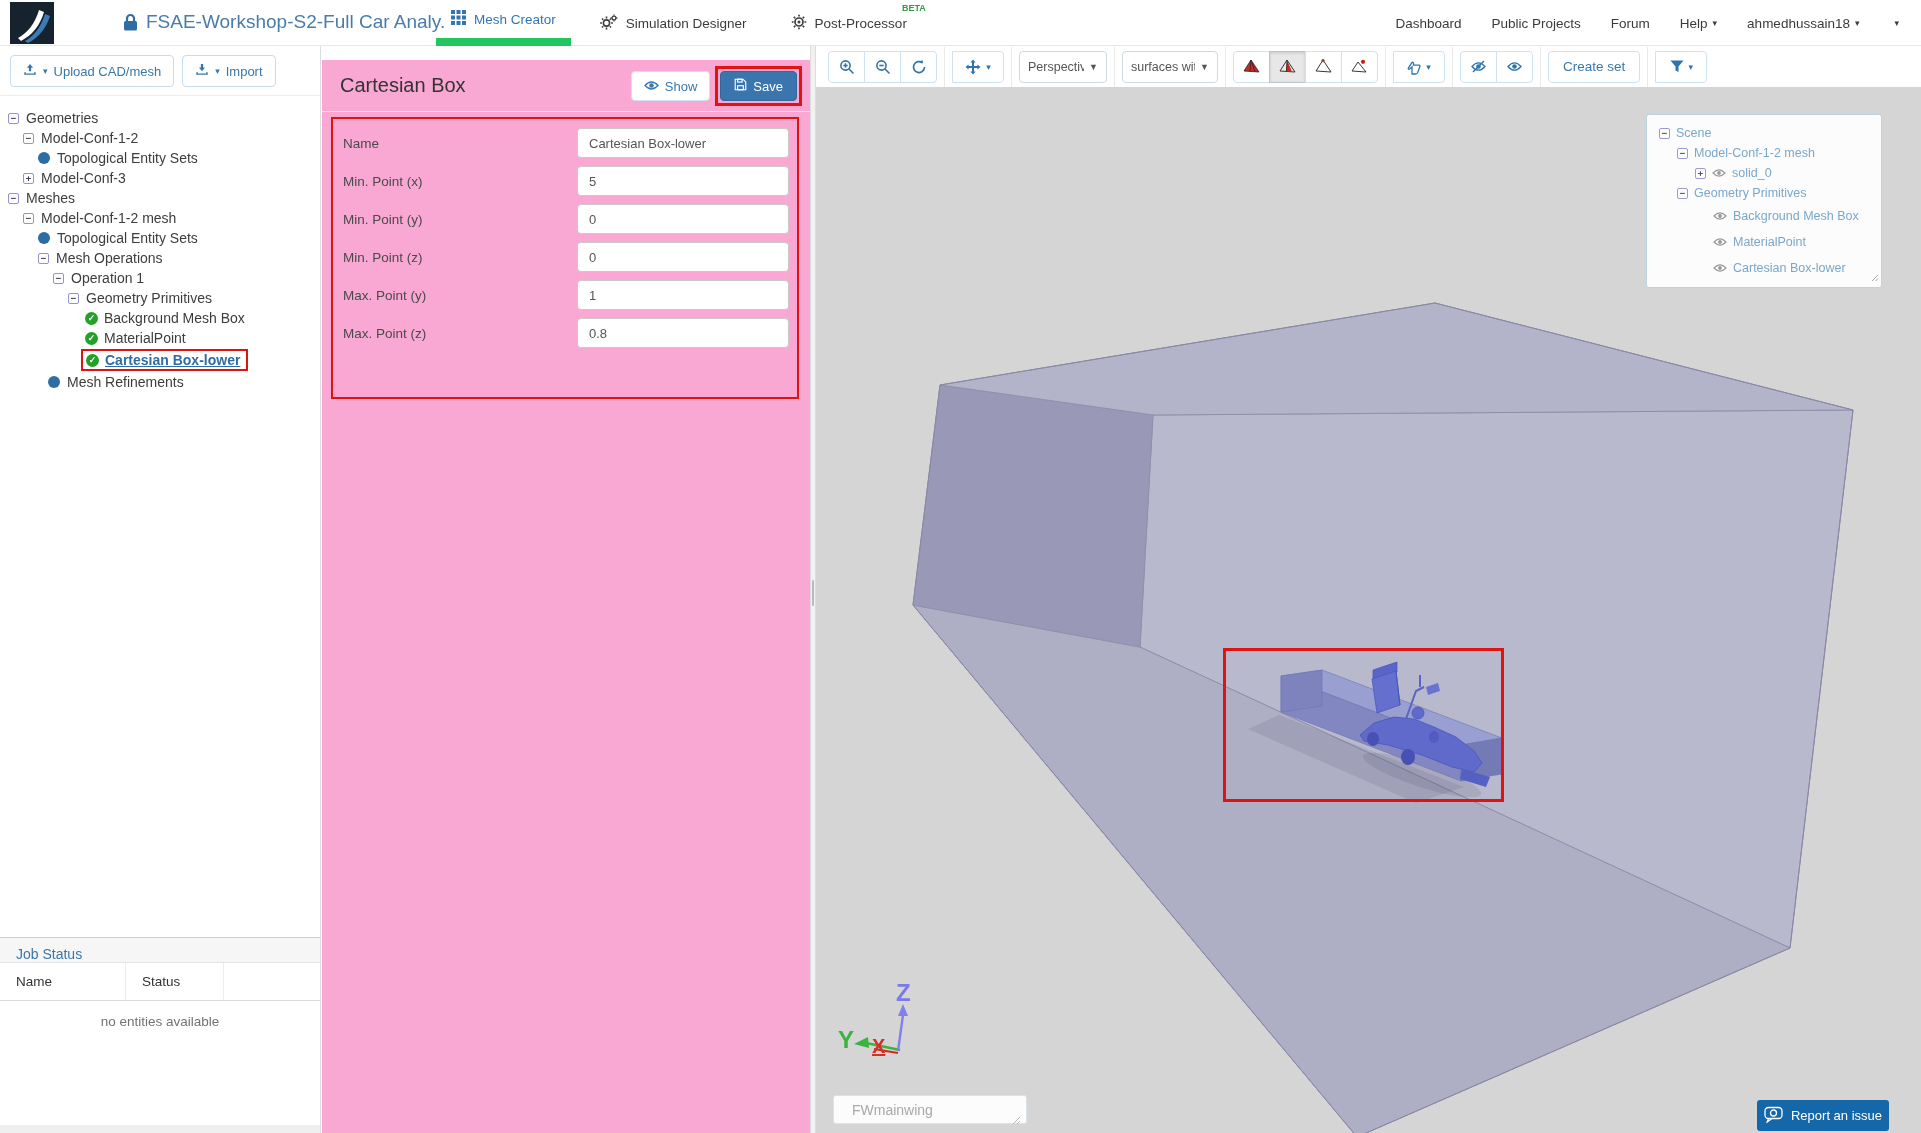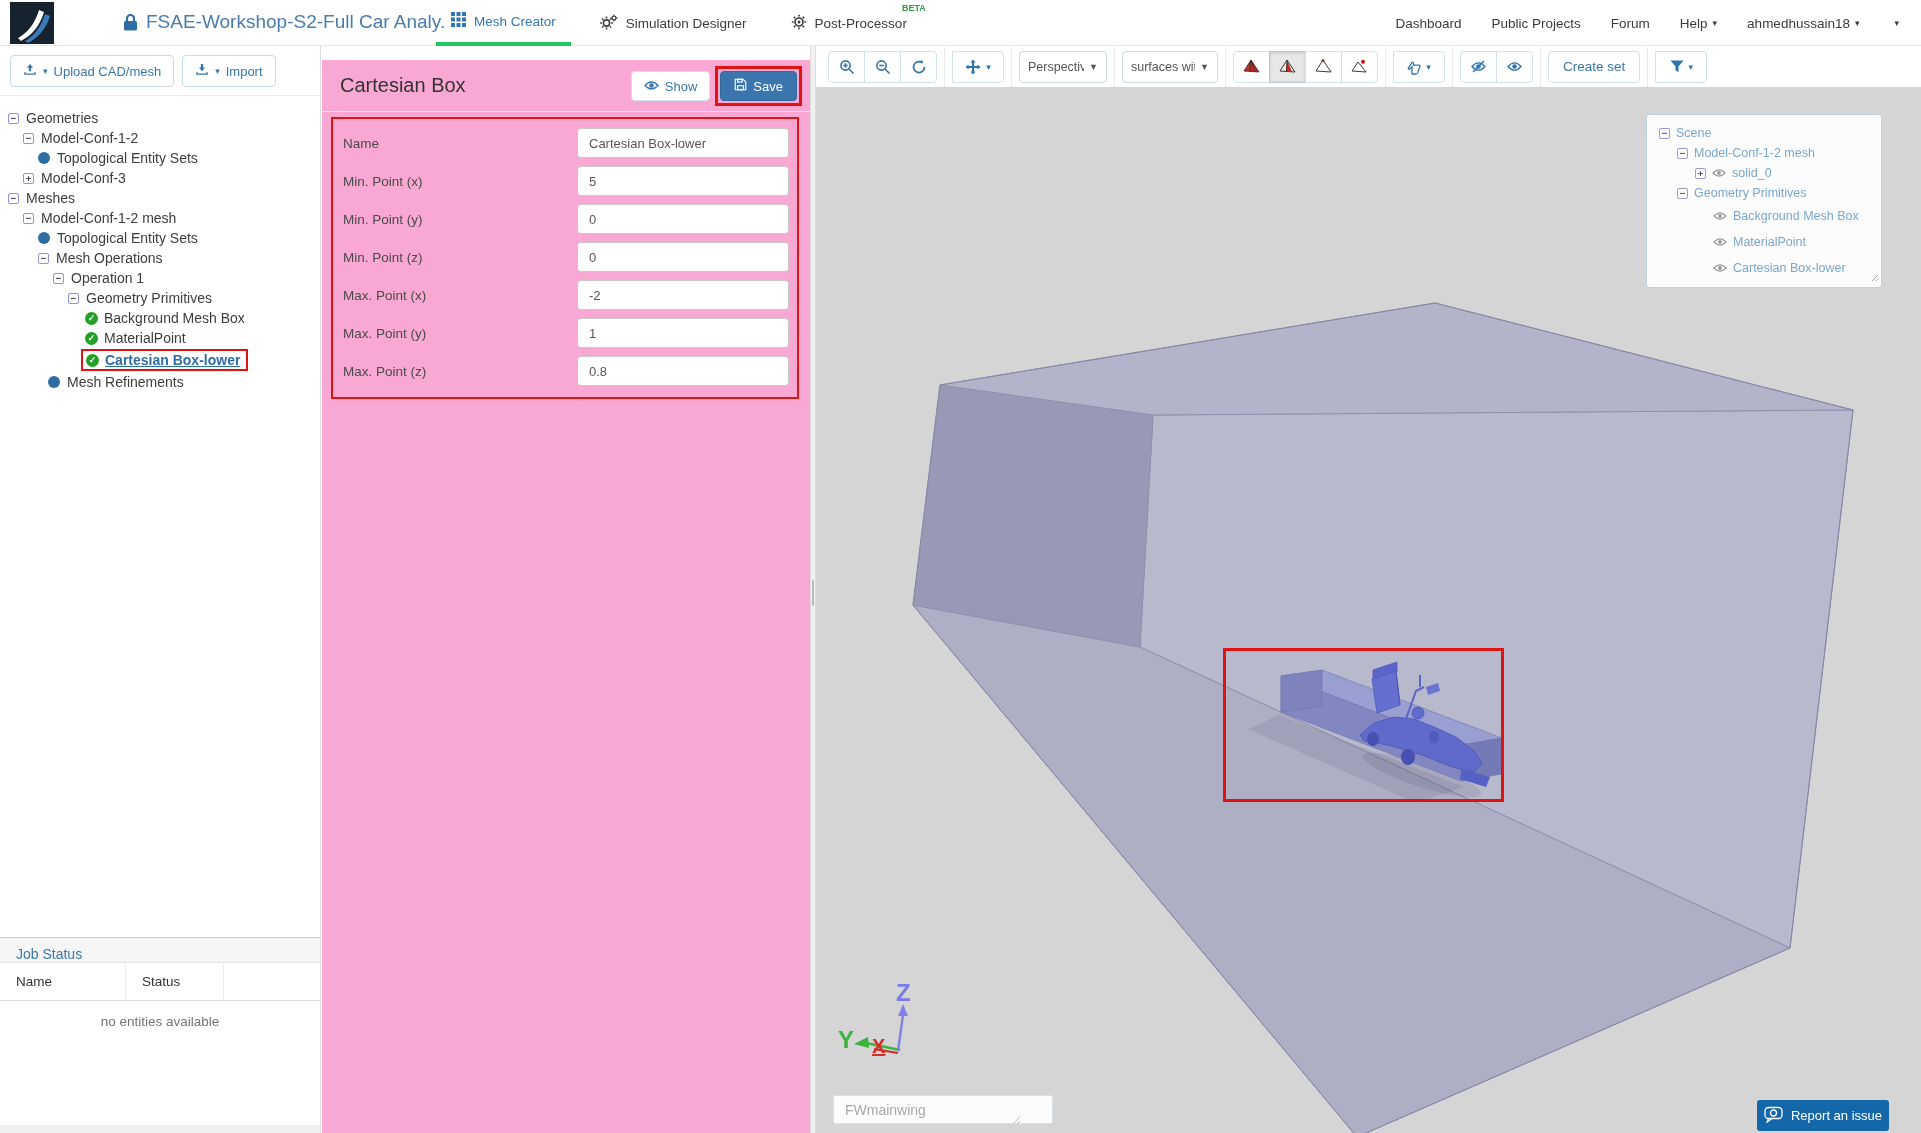--- a/index.html
+++ b/index.html
@@ -6,21 +6,21 @@
   html,body { width:1921px; height:1133px; overflow:hidden; font-family:"Liberation Sans", sans-serif; background:#fff; }
   .app { position:relative; width:1921px; height:1133px; }
 
   
   .navbar { position:absolute; top:0; left:0; width:100%; height:46px; background:#fff; border-bottom:1px solid #e7e7e7; z-index:30; }
   .logo { position:absolute; left:10px; top:2px; width:44px; height:42px; background:#16222e; }
   .lockico { position:absolute; left:122px; top:13px; }
   .proj-title { position:absolute; left:146px; top:11px; font-size:19px; color:#4a7cab; white-space:nowrap; max-width:300px; overflow:hidden; }
   .tabs { position:absolute; left:436px; top:0; height:46px; display:flex; }
   .tab { position:relative; display:flex; align-items:center; gap:8px; padding:0 15px; height:46px; font-size:13.5px; color:#3b3b3b; cursor:pointer; }
-  .tab.active { color:#3176b4; border-bottom:4px solid #22c55e; }
+  .tab.active { color:#3176b4; border-bottom:8px solid #22c55e; }
   .tab + .tab { margin-left:14px; }
   .beta { position:absolute; top:3px; right:-4px; font-size:9px; font-weight:bold; color:#2f9e44; }
   .nav-right { position:absolute; right:22px; top:0; height:46px; display:flex; align-items:center; gap:30px; font-size:13.5px; color:#3b3b3b; }
   .nav-right .caret { font-size:9px; margin-left:5px; color:#3b3b3b; }
   .nav-item { display:flex; align-items:center; cursor:pointer; white-space:nowrap; }
 
   
   .sidebar { position:absolute; top:46px; left:0; width:321px; height:1087px; background:#fff; border-right:1px solid #ddd; }
   .sb-buttons { display:flex; gap:8px; padding:9px 10px 8px 10px; border-bottom:1px solid #ececec; }
   .sb-btn { display:flex; align-items:center; gap:6px; height:32px; padding:0 12px; background:#fff; border:1px solid #c6dcec; border-radius:4px; color:#3a77a8; font-size:13px; cursor:pointer; font-family:inherit; }
@@ -77,21 +77,21 @@
   .scene-svg { position:absolute; top:0; left:0; }
 
   .scene-overlay { position:absolute; left:830px; top:27px; width:236px; height:174px; background:rgba(255,255,255,.93); border:1px solid #bcd2e0; border-radius:3px; padding:8px 0 0 12px; font-size:12.5px; color:#7aa7cc; }
   .sorow { display:flex; align-items:center; height:20px; white-space:nowrap; cursor:pointer; }
   .sorow.tall { height:26px; }
   .sorow .tw { border-color:#9a9ad4; color:#556; margin-right:6px; }
   .eyeico { display:inline-flex; margin-right:6px; flex:none; }
   .so-resize { position:absolute; right:2px; bottom:2px; }
 
   .canvas-redbox { position:absolute; left:407px; top:561px; width:281px; height:154px; border:3px solid #e01313; }
-  .fw-input { position:absolute; left:17px; top:1008px; width:220px; height:29px; background:#fcfcfc; border:1px solid #d9e4ea; border-radius:3px; padding:0 11px; font-size:14px; color:#666; font-family:inherit; outline:none; }
+  .fw-input { position:absolute; left:17px; top:1008px; width:194px; height:29px; background:#fcfcfc; border:1px solid #d9e4ea; border-radius:3px; padding:0 18px; font-size:14px; color:#666; font-family:inherit; outline:none; }
   .fw-input::placeholder { color:#a9a9a9; }
   .fw-resize { position:absolute; left:196px; top:1029px; color:#bbb; font-size:9px; pointer-events:none; }
   .btn-report { position:absolute; left:941px; top:1013px; width:132px; height:31px; background:#1467a8; border:none; border-radius:3px; color:#fff; font-size:13px; display:flex; align-items:center; justify-content:center; gap:8px; cursor:pointer; font-family:inherit; }
 </style>
 </head>
 <body>
 
 <div class="app">
 
   <header class="navbar">
@@ -308,24 +308,20 @@
         <label>Min. Point (x)</label>
         <input value="5" style="">
       </div>
       <div class="frow">
         <label>Min. Point (y)</label>
         <input value="0" style="">
       </div>
       <div class="frow">
         <label>Min. Point (z)</label>
         <input value="0" style="">
-      </div>
-      <div class="frow">
-        <label>Max. Point (x)</label>
-        <input value="-2" style="">
       </div>
       <div class="frow">
         <label>Max. Point (y)</label>
         <input value="1" style="">
       </div>
       <div class="frow">
         <label>Max. Point (z)</label>
         <input value="0.8" style="">
       </div>
     </div>

